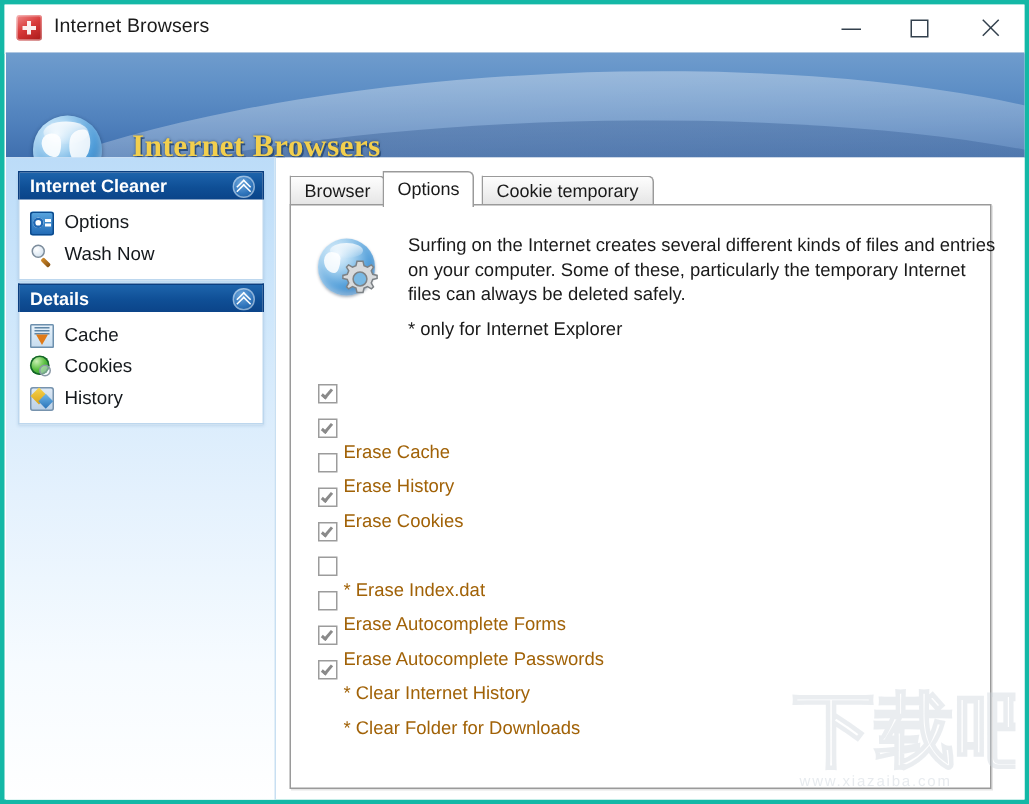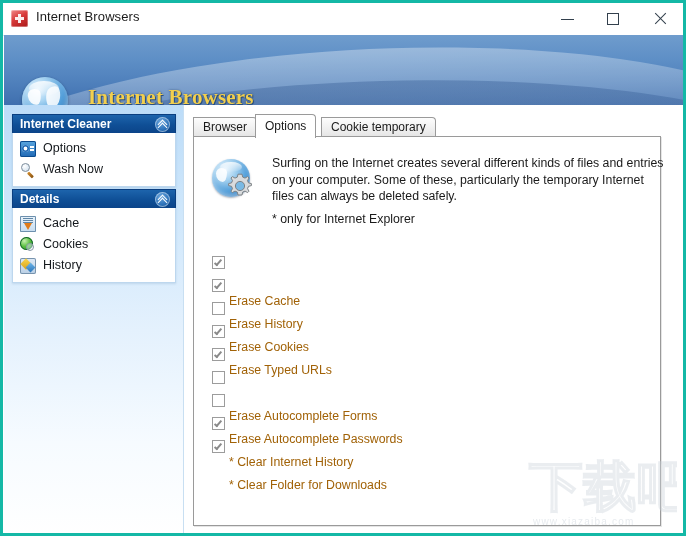--- a/index.html
+++ b/index.html
@@ -655,25 +655,25 @@
             <span class="check-label">Erase History</span>
           </div>
 
           <div class="check-row">
             <span class="check-box"></span>
             <span class="check-label">Erase Cookies</span>
           </div>
 
           <div class="check-row">
             <span class="check-box checked"></span>
-            <span class="check-label">Erase Typed URLs</span>
           </div>
 
           <div class="check-row">
             <span class="check-box checked"></span>
+            <span class="check-label">* Erase Index.dat</span>
           </div>
 
           <div class="check-row">
             <span class="check-box"></span>
             <span class="check-label">Erase Autocomplete Forms</span>
           </div>
 
           <div class="check-row">
             <span class="check-box"></span>
             <span class="check-label">Erase Autocomplete Passwords</span>

